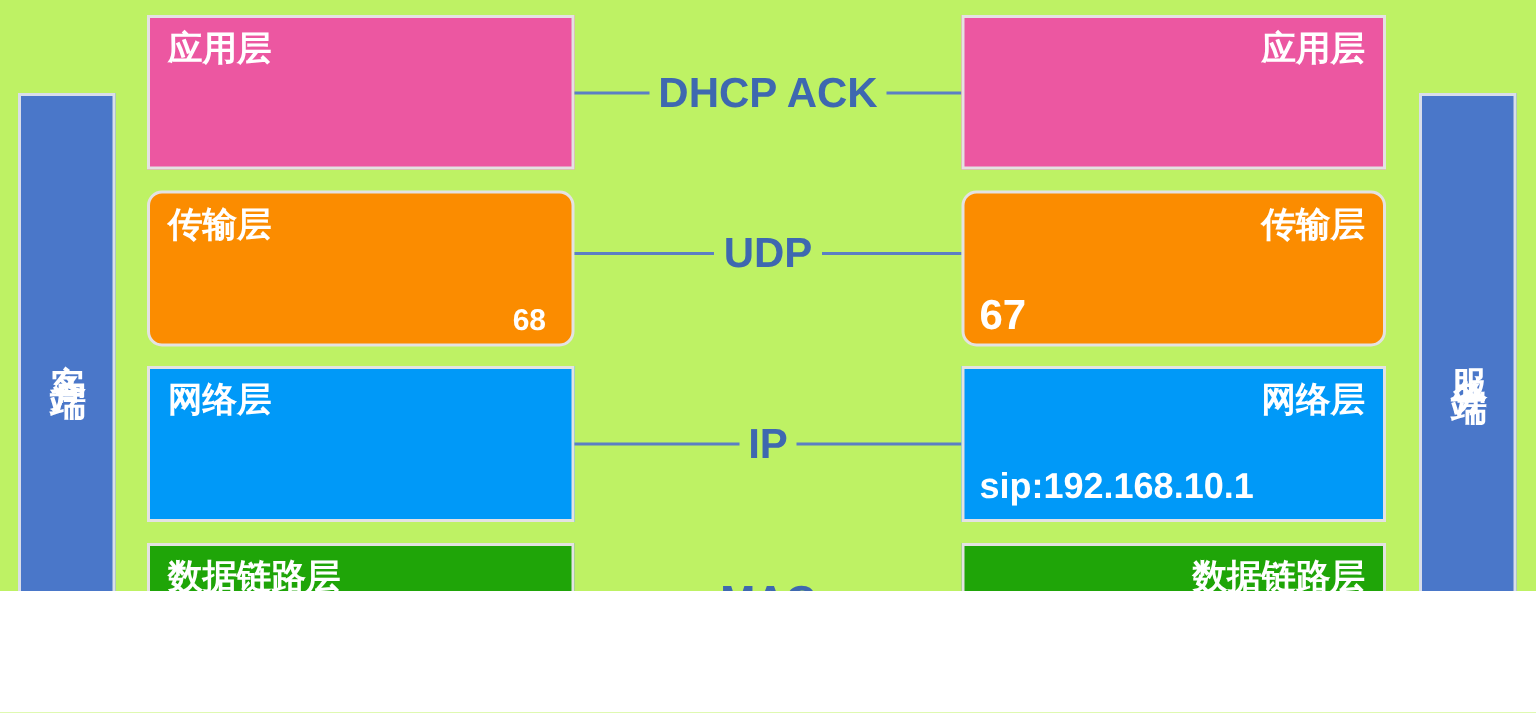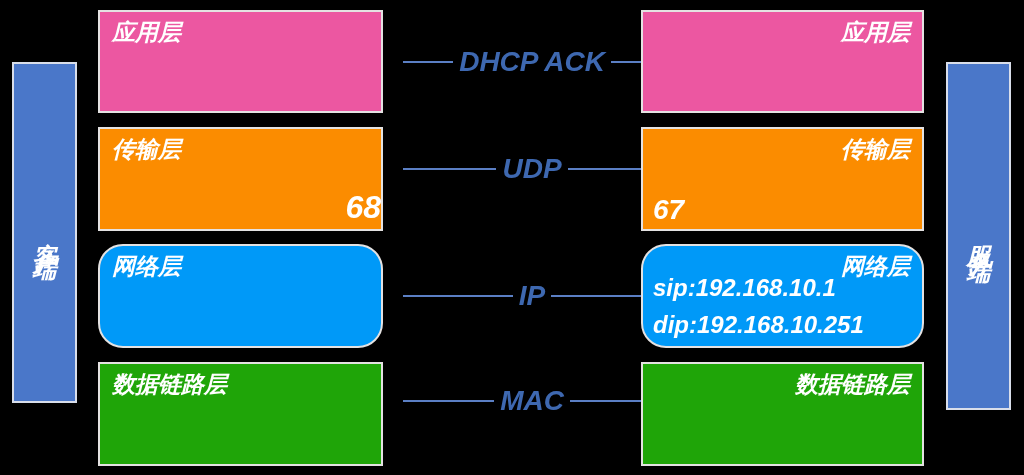--- a/index.html
+++ b/index.html
@@ -1,18 +1,18 @@
 <!DOCTYPE html>
 <html><head>
 <meta charset="utf-8">
 <style>
   html,body { margin:0; padding:0; background:#ffffff; }
   .canvas {
-    position:relative; width:1024px; height:475px; background:#000000;
-    font-family:"Liberation Sans", sans-serif; overflow:hidden;font-style:italic;
+    position:relative; width:1024px; height:394px; background:#bef264;
+    font-family:"Liberation Sans", sans-serif; overflow:hidden;
   }
   
   .bar {
     position:absolute; width:65px; background:#4A77C9;
     border:2px solid #D9DEEA; box-sizing:border-box;
     display:flex; align-items:center; justify-content:center;
   }
   .bar-left  { left:12px;  top:62px; height:341px; }
   .bar-right { left:946px; top:62px; height:348px; }
   .vtext {
@@ -21,35 +21,35 @@
   }
   
   .box {
     position:absolute; box-sizing:border-box; border:2px solid #E4E2E2;
     color:#ffffff; font-weight:bold;
   }
   .lbox { left:98px;  width:285px; }
   .rbox { left:641px; width:283px; }
   .r0 { top:10px;  height:103px; }
   .r1 { top:127px; height:104px; }
-  .r2 { top:244px; height:104px;border-radius:25px; }
+  .r2 { top:244px; height:104px; }
   .r3 { top:362px; height:104px;padding-left:41px; }
   .c-app   { background:#EC57A1; }
-  .c-trans { background:#FB8C00; }
+  .c-trans { background:#FB8C00;border-radius:10px; }
   .c-net   { background:#0099F8; }
   .c-dl    { background:#1FA508; }
   .title { position:absolute; top:5px; left:12px; font-size:23px; }
   .rbox .title { left:auto; right:12px; }
-  .port-br { position:absolute; right:0; bottom:3px; font-size:32px; }
+  .port-br { position:absolute; right:17px; bottom:3px; font-size:20px; }
   .port-bl { position:absolute; left:10px;  bottom:3px; font-size:28px; }
   .details { position:absolute; left:10px; bottom:3px; font-size:24px; line-height:1.55; }
   
   .connector {
     position:absolute; left:383px; width:258px; height:40px;
-    display:flex; align-items:center; transform:translateY(-50%);margin-left:20px;
+    display:flex; align-items:center; transform:translateY(-50%);
   }
   .conn0 { top:62px;  }
   .conn1 { top:169px; }
   .conn2 { top:296px; }
   .conn3 { top:401px; }
   .seg { flex:1; height:2px; background:#5B7FC4; }
   .conn-label {
     padding:0 6px; color:#3E68B0; font-size:28px; font-weight:600;
     white-space:nowrap;
   }
@@ -97,21 +97,20 @@
   </div>
   <div class="connector conn2">
     <span class="seg"></span>
     <span class="conn-label">IP</span>
     <span class="seg"></span>
   </div>
   <div class="box rbox r2 c-net">
     <span class="title">网络层</span>
     <div class="details">
       <div>sip:192.168.10.1</div>
-      <div>dip:192.168.10.251</div>
     </div>
   </div>
 
   <div class="box lbox r3 c-dl">
     <span class="title">数据链路层</span>
   </div>
   <div class="connector conn3">
     <span class="seg"></span>
     <span class="conn-label">MAC</span>
     <span class="seg"></span>

